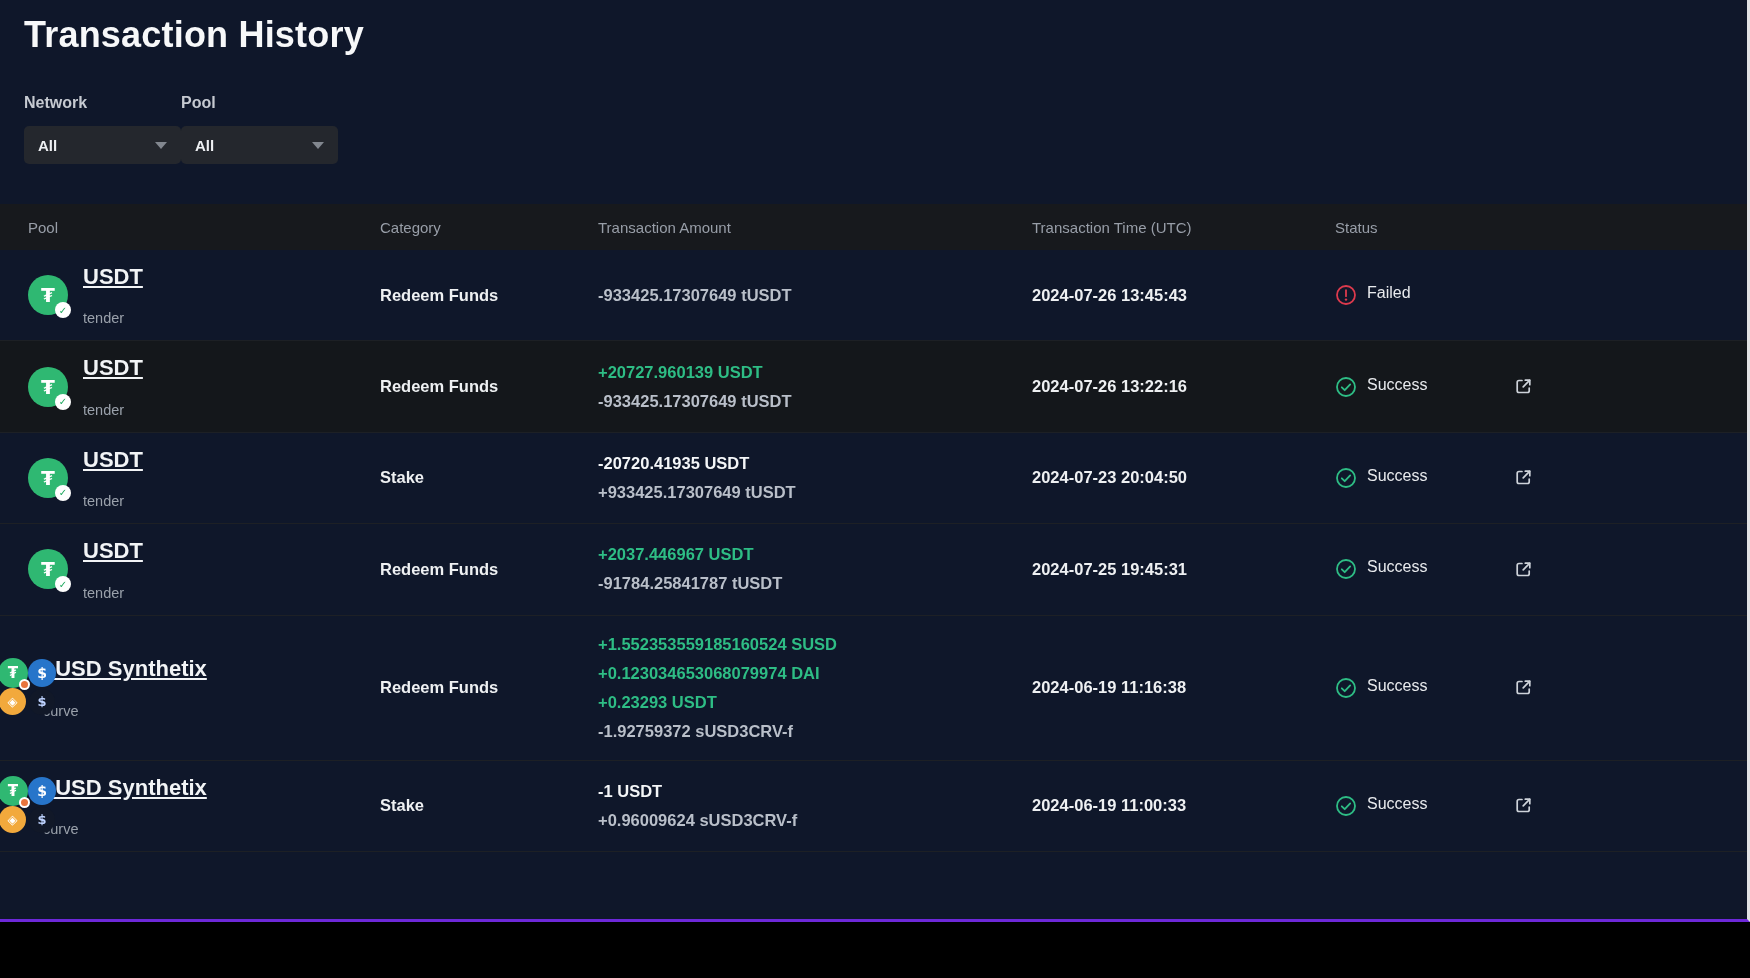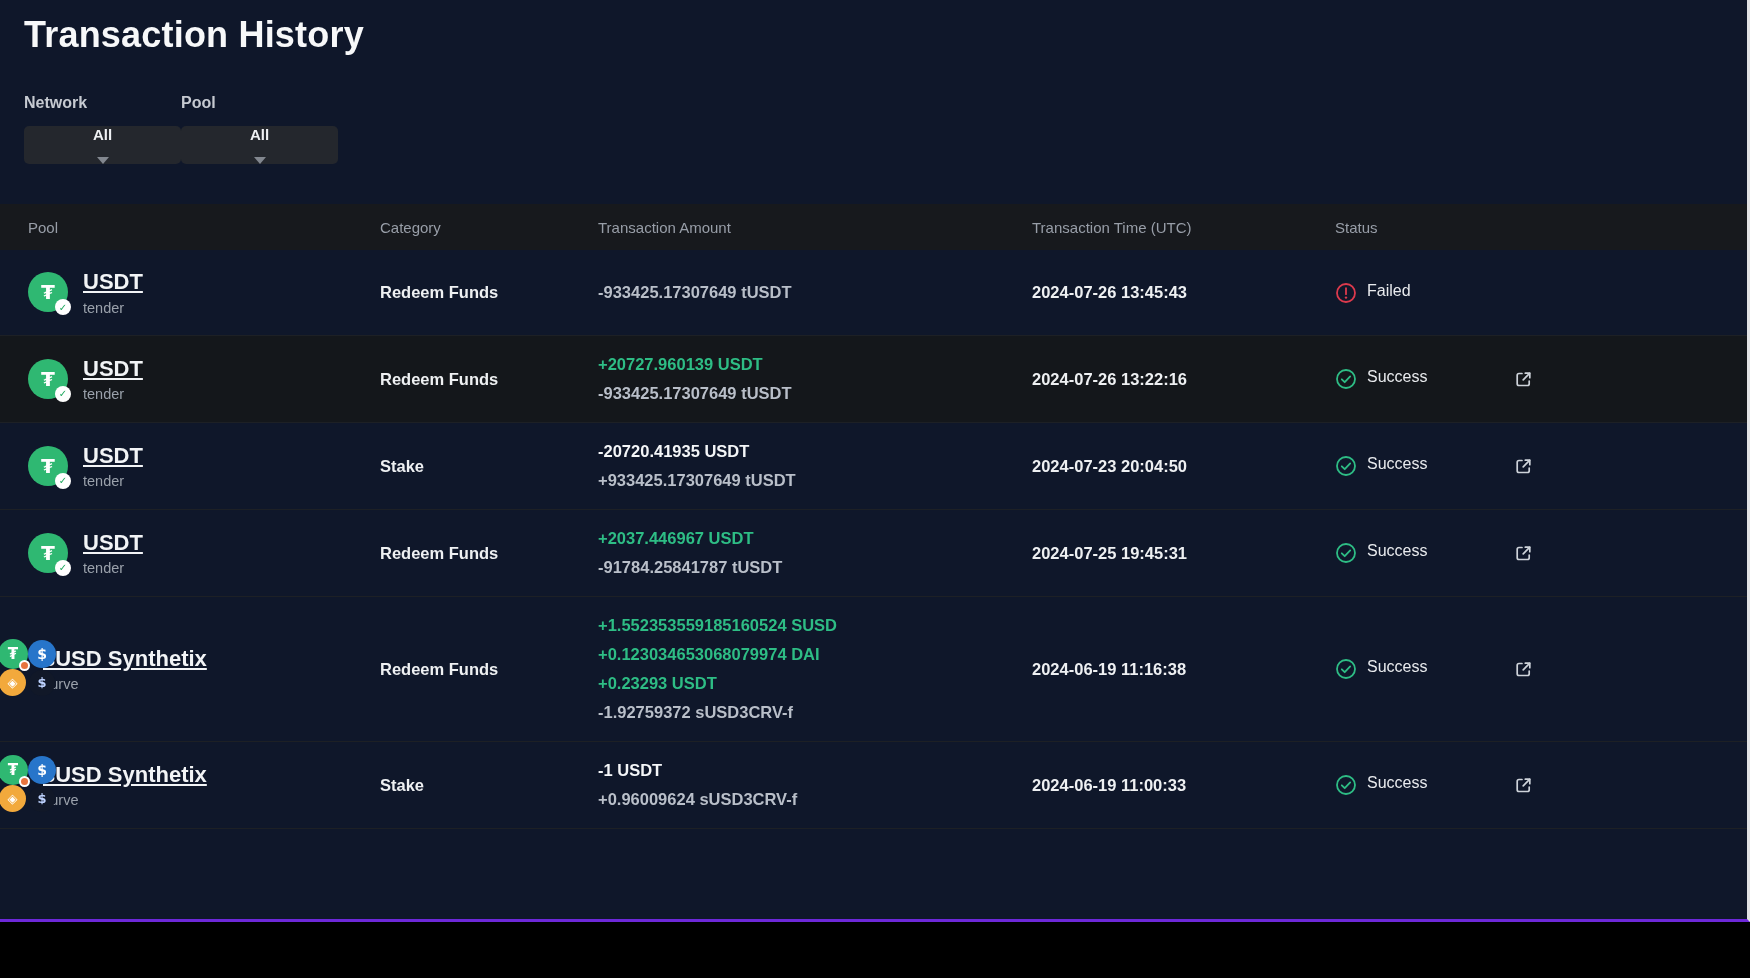--- a/index.html
+++ b/index.html
@@ -9,21 +9,21 @@
     border-right:3px solid #e2e3e5; border-bottom:3px solid #6d28d9;
     font-family:"Liberation Sans","DejaVu Sans",sans-serif;
   }
   .page-title {
     margin:14px 0 0 24px; font-size:36px; font-weight:700; color:#f7f8f9; letter-spacing:.2px;
   }
   .filters { display:flex; margin:38px 0 0 24px; }
   .filter-label { font-size:16px; font-weight:700; color:#c6cad1; margin-bottom:14px; }
   .dropdown {
     width:157px; height:38px; background:#24272d; border-radius:5px; cursor:pointer;
-    display:flex; align-items:center; justify-content:space-between; padding:0 14px; box-sizing:border-box;flex-direction:column;
+    display:flex; align-items:center; justify-content:space-between; padding:0 14px; box-sizing:border-box;
   }
   .dropdown-value { font-size:15px; font-weight:700; color:#eef0f3; }
   .caret { width:0; height:0; border-left:6px solid transparent; border-right:6px solid transparent; border-top:7px solid #82878f; }
 
   .table { margin-top:40px; }
   .thead, .trow {
     display:grid; grid-template-columns:352px 218px 434px 303px 165px 1fr;
     padding-left:28px; align-items:center;
   }
   .thead { height:46px; background:#17191d; color:#989ea8; font-size:15px; font-weight:400; }
@@ -41,21 +41,21 @@
   .cluster { position:relative; width:52px; height:52px; flex:0 0 auto; }
   .cluster .c { position:absolute; border-radius:50%; display:flex; align-items:center; justify-content:center; font-weight:700; font-family:"DejaVu Sans",sans-serif; }
   .c-susd { left:1px; top:1px; width:26px; height:26px; background:#111828; color:#bed3ff; font-size:13px; z-index:1; }
   .c-dai  { right:2px; top:0; width:27px; height:27px; background:#f2a93c; color:#fff; font-size:13px; z-index:2; }
   .c-usdc { left:0; bottom:1px; width:28px; height:28px; background:#2775ca; color:#fff; font-size:14px; z-index:3; }
   .c-usdt { right:0; bottom:0; width:30px; height:30px; background:#2fb872; color:#fff; font-size:15px; z-index:4; }
   .mini-badge { position:absolute; right:-2px; bottom:-2px; width:11px; height:11px; border-radius:50%; background:#fff; display:flex; align-items:center; justify-content:center; }
   .mini-badge::after { content:''; width:7px; height:7px; border-radius:50%; background:#e8743d; }
 
   .pool-name { display:block; font-size:22px; font-weight:700; color:#f2f4f6; line-height:1.2;text-decoration:underline; }
-  .pool-network { display:block; font-size:14.5px; color:#9aa1ab; margin-top:4px; }
+  .pool-network { display:block; font-size:14.5px; color:#9aa1ab; margin-top:20px; }
 
   .category-cell { font-size:16.5px; font-weight:700; color:#eef0f2; }
   .amount-cell { display:flex; flex-direction:column; }
   .amt { font-size:16.5px; font-weight:600; line-height:29px; }
   .amt-green { color:#2ebd85; }
   .amt-white { color:#f4f6f8; font-weight:700; }
   .amt-gray  { color:#b9bfc9; }
   .time-cell { font-size:16.5px; font-weight:700; color:#eef0f2; }
   .status-cell { display:flex; gap:10px; font-size:16px; color:#e9ebee; }
   .status-icon { display:flex; }

